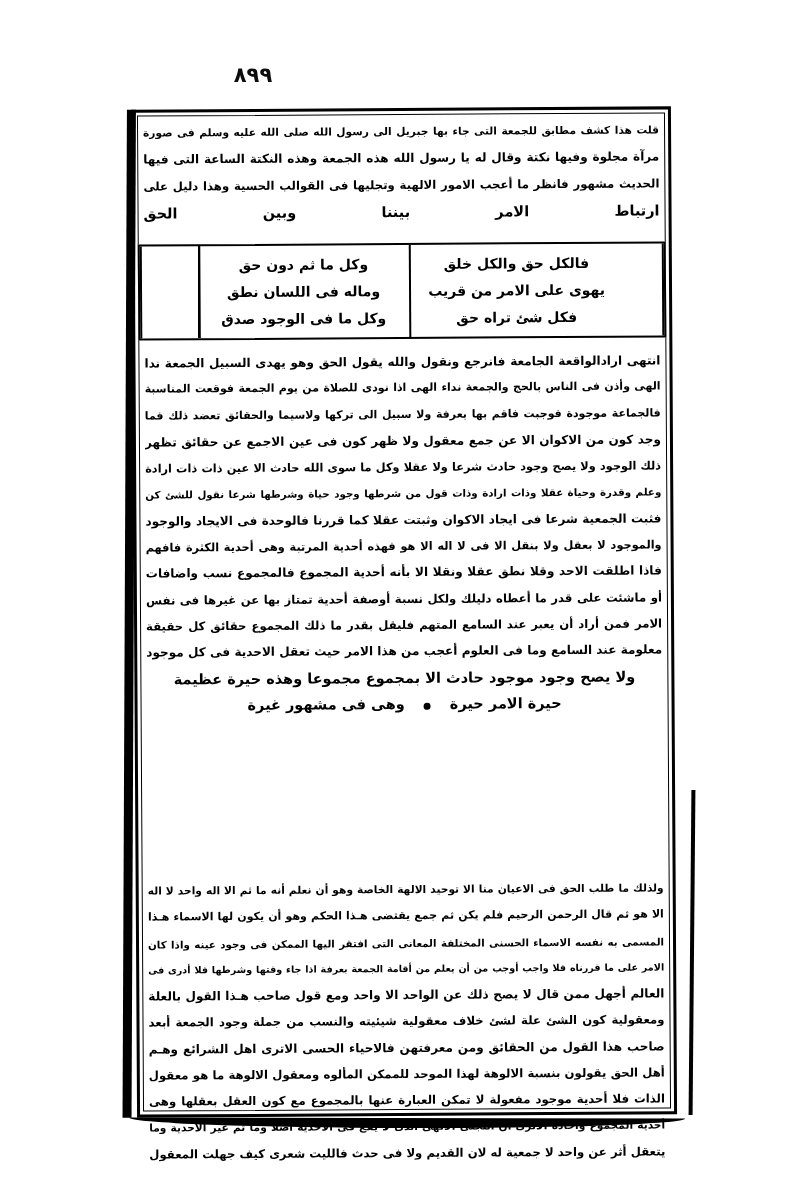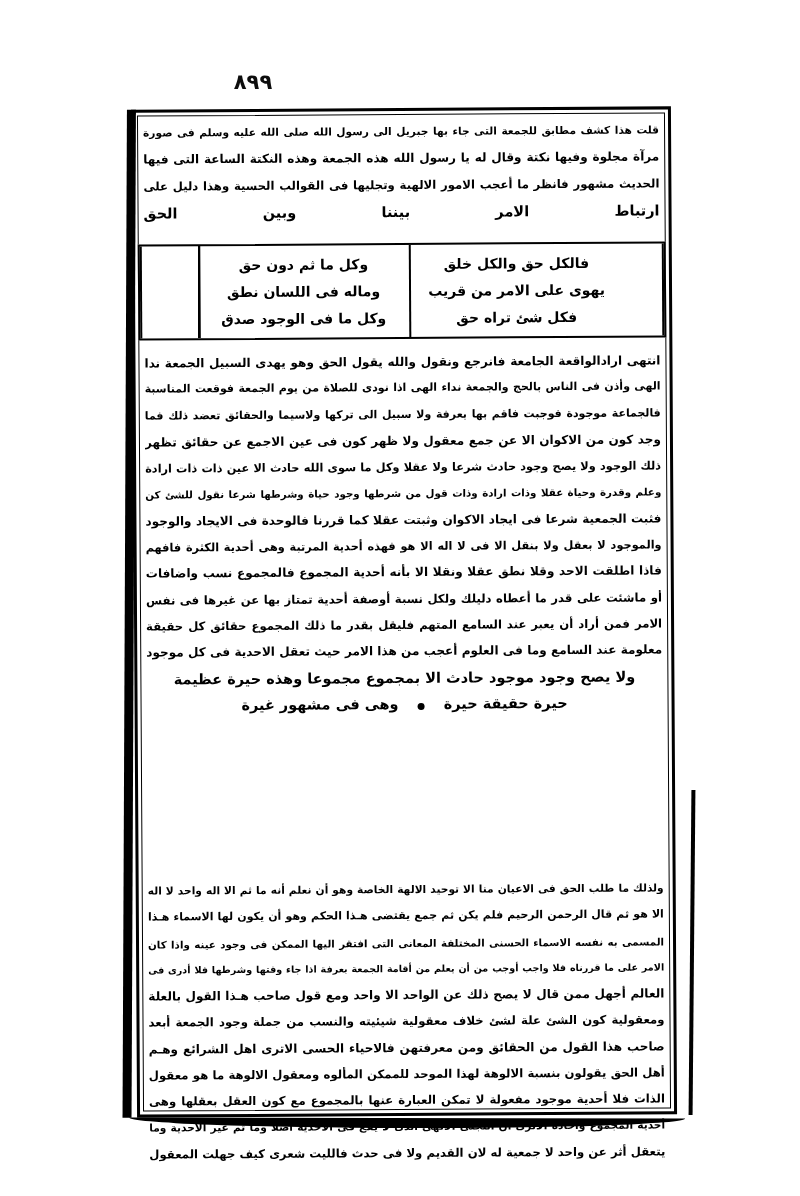--- a/index.html
+++ b/index.html
@@ -13,21 +13,21 @@
     height: 1196px;
     position: relative;
     overflow: hidden;
     font-family: "DejaVu Sans", sans-serif;
     color: #000000;
   }
 
   
   .folio {
     position: absolute;
-    top: 70px;
+    top: 63px;
     left: 198px;
     width: 110px;
     text-align: center;
     font-family: "DejaVu Sans", sans-serif;
     font-size: 21px;
     font-weight: 700;
     letter-spacing: 1px;
     color: #0d0d0d;
     direction: rtl;
   }
@@ -250,21 +250,21 @@
     <span class="line" style="font-size: 10.3px;">وعلم وقدرة وحياة عقلا وذات ارادة وذات قول من شرطها وجود حياة وشرطها شرعا نقول للشئ كن</span>
     <span class="line" style="font-size: 12.05px;">فثبت الجمعية شرعا فى ايجاد الاكوان وثبتت عقلا كما قررنا فالوحدة فى الايجاد والوجود</span>
     <span class="line" style="font-size: 11.35px;">والموجود لا بعقل ولا بنقل الا فى لا اله الا هو فهذه أحدية المرتبة وهى أحدية الكثرة فافهم</span>
     <span class="line" style="font-size: 12.05px;">فاذا اطلقت الاحد وقلا نطق عقلا ونقلا الا بأنه أحدية المجموع فالمجموع نسب واضافات</span>
     <span class="line" style="font-size: 11.7px;">أو ماشئت على قدر ما أعطاه دليلك ولكل نسبة أوصفة أحدية تمتاز بها عن غيرها فى نفس</span>
     <span class="line" style="font-size: 11.7px;">الامر فمن أراد أن يعبر عند السامع المتهم فليقل بقدر ما ذلك المجموع حقائق كل حقيقة</span>
     <span class="line" style="font-size: 12.05px;">معلومة عند السامع وما فى العلوم أعجب من هذا الامر حيث تعقل الاحدية فى كل موجود</span>
     <span class="line center">ولا يصح وجود موجود حادث الا بمجموع مجموعا وهذه حيرة عظيمة</span>
 
     <span class="couplet">
-      <span>حيرة حقيقة حيرة</span>
+      <span>حيرة الامر حيرة</span>
       <span class="sep"><i></i></span>
       <span>وهى فى مشهور غيرة</span>
     </span>
   </div>
 
   <div class="block" id="body-b">
     <span class="line" style="font-size: 10.65px;">ولذلك ما طلب الحق فى الاعيان منا الا توحيد الالهة الخاصة وهو أن نعلم أنه ما ثم الا اله واحد لا اله</span>
     <span class="line" style="font-size: 11px;">الا هو ثم قال الرحمن الرحيم فلم يكن ثم جمع يقتضى هـذا الحكم وهو أن يكون لها الاسماء هـذا</span>
     <span class="line" style="font-size: 10.3px;">المسمى به نفسه الاسماء الحسنى المختلفة المعانى التى افتقر اليها الممكن فى وجود عينه واذا كان</span>
     <span class="line" style="font-size: 9.6px;">الامر على ما قررناه فلا واجب أوجب من أن يعلم من أقامة الجمعة بعرفة اذا جاء وقتها وشرطها فلا أدرى فى</span>

